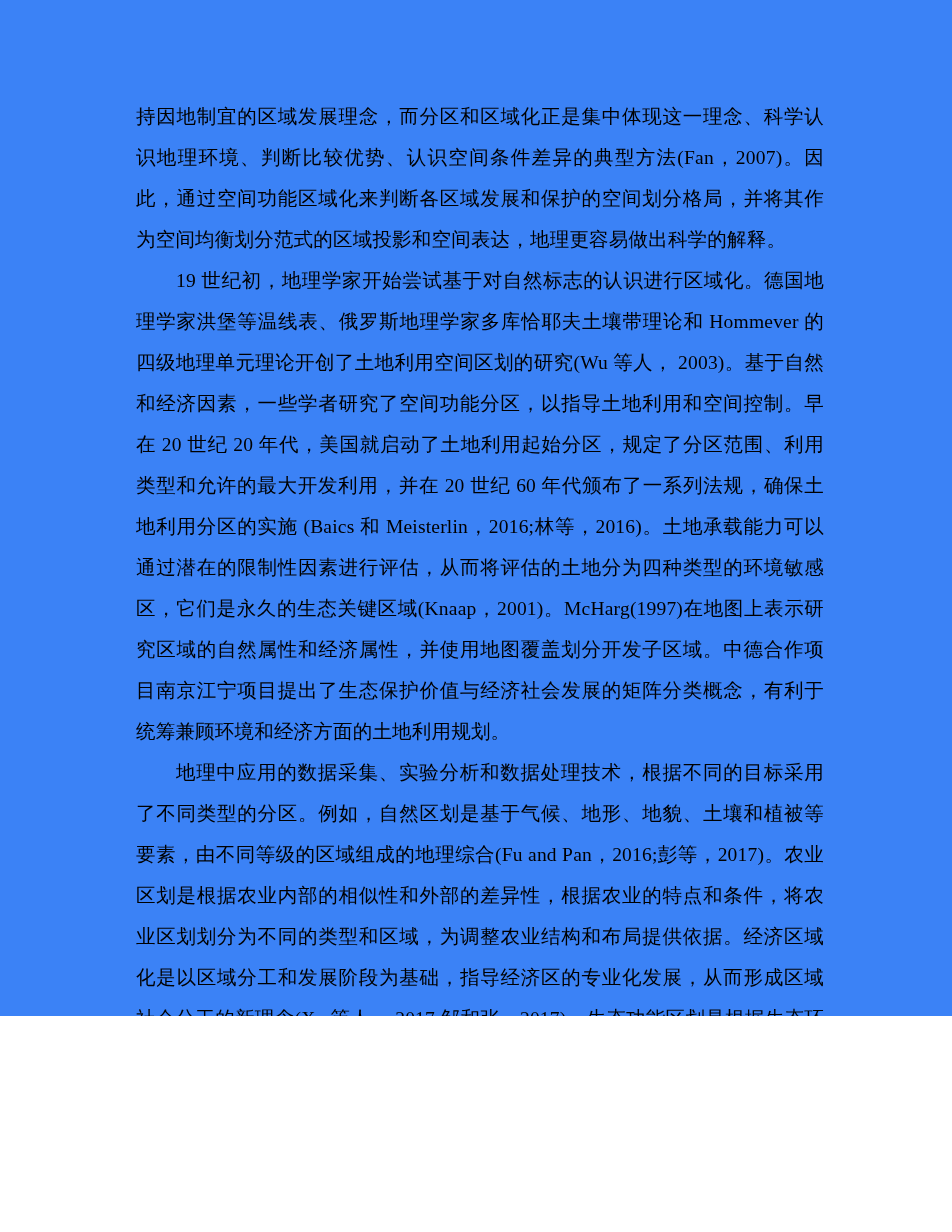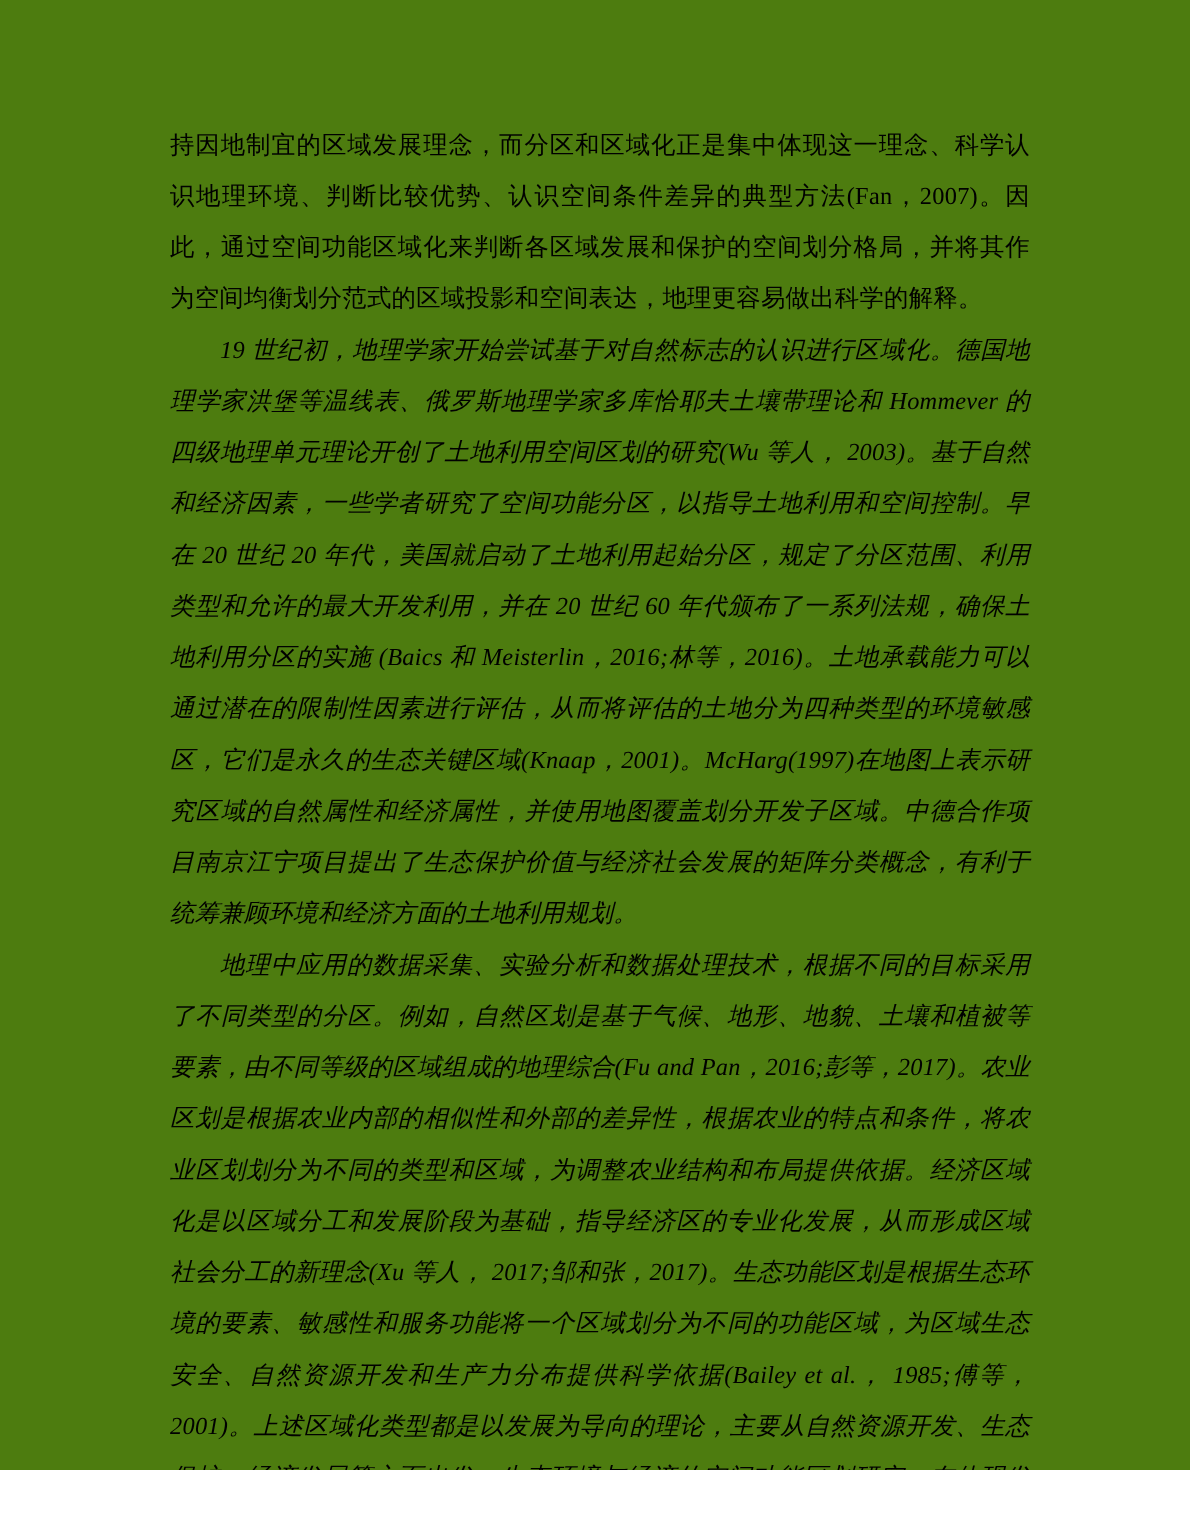--- a/index.html
+++ b/index.html
@@ -5,42 +5,41 @@
   html, body {
     margin: 0;
     padding: 0;
   }
   body {
     background: #ffffff;
   }
   .page {
     position: relative;
     width: 952px;
-    height: 1176px;
-    background: #4d7c0f;
+    height: 1016px;
+    background: #3b82f6;
     box-sizing: border-box;
     padding: 96px 128px 60px 136px;
     font-family: "Liberation Serif", "DejaVu Serif", serif;
     color: #000000;
   }
   .doc-body {
     font-size: 19.5px;
     line-height: 41px;
     text-align: justify;
     text-justify: inter-ideograph;
     letter-spacing: 0.2px;
   }
   .para {
     margin: 0;
     text-indent: 0;
     white-space: normal;
   }
   .para + .para {
     margin-top: 0;
-    font-style: italic;
   }
   .indent {
     text-indent: 2.05em;
   }
 </style>
 </head>
 <body>
 
 <div class="page">
   <div class="doc-body">

